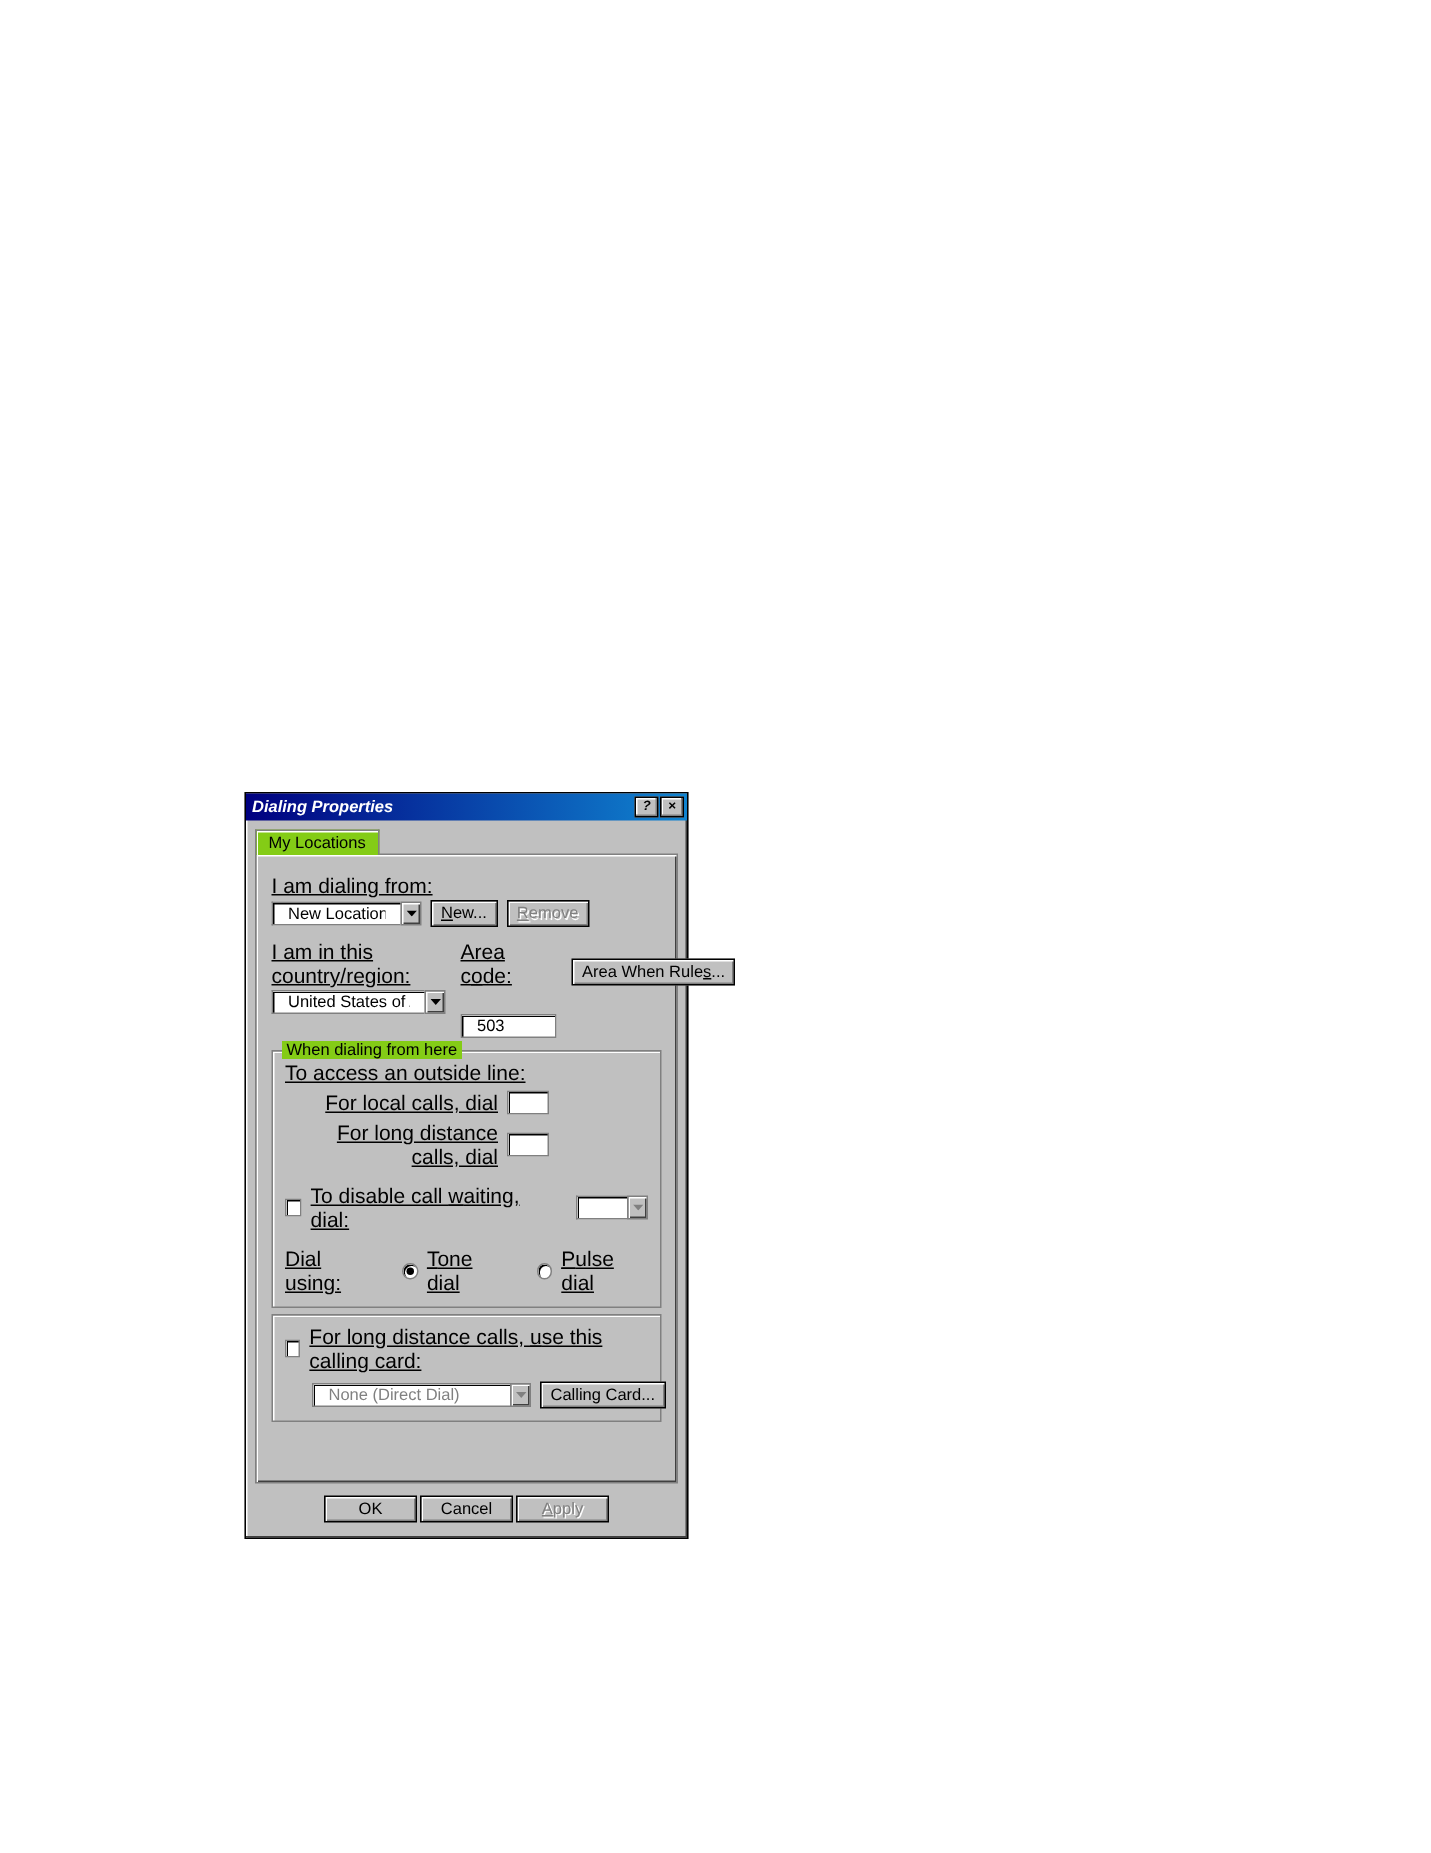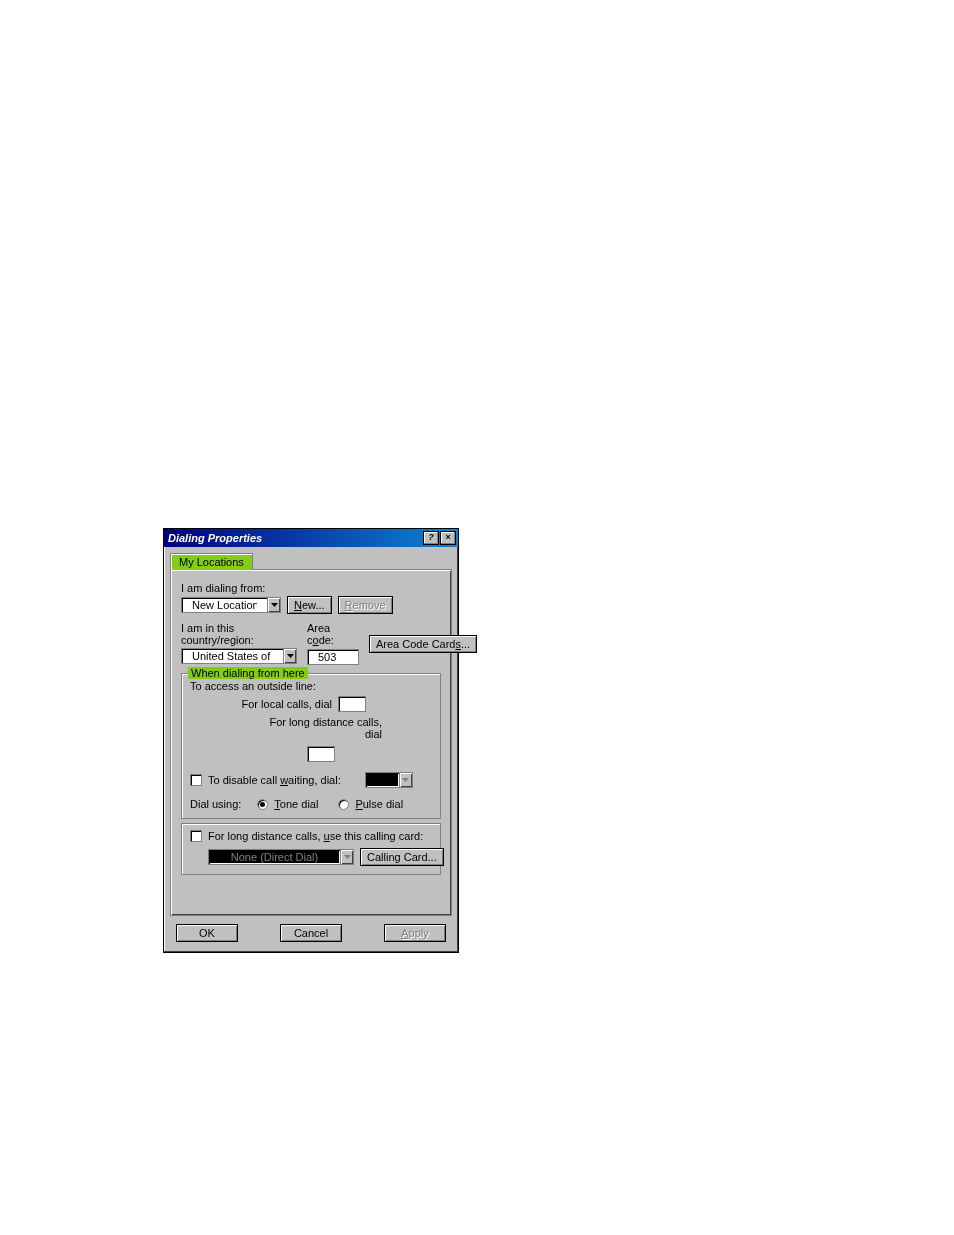--- a/index.html
+++ b/index.html
@@ -59,36 +59,35 @@
     font-size:11px;
   }
   .tab-panel {
     border: 1px solid #808080;
     box-shadow: inset 1px 1px 0 #ffffff, inset -1px -1px 0 #404040;
     padding: 10px 10px 40px 10px;
     margin-top: -1px;
     min-height: 270px;
   }
   .row { margin: 2px 0; }
-  .label { font-size:11px; }
+  .label { font-size:14px;text-decoration:underline; }
   .u { text-decoration: underline; }
   .sunken-input {
     background:#fff;
     border: 1px solid #808080;
     box-shadow: inset 1px 1px 0 #000, inset -1px -1px 0 #ffffff;
     height: 16px;
     padding: 0 10px;
     font-size:11px;
     font-family:inherit;
     box-sizing:border-box;
   }
   .sunken-input.disabled {
-    background:#000000;
+    background:#ffffff;
     color:#808080;
-    text-align:center;
   }
   .combo {
     display:inline-flex;
     vertical-align:middle;
   }
   .combo .sunken-input {
     border-right:none;
   }
   .combo-btn {
     width: 14px;
@@ -144,21 +143,21 @@
     position:relative;
     box-sizing:border-box;
   }
   .radio.checked::after{
     content:""; position:absolute; left:2px; top:2px;
     width:5px; height:5px; background:#000; border-radius:50%;
   }
   .flexline { display:flex; align-items:center; gap:6px; flex-wrap:nowrap;}
   .right-align { text-align:right; }
   .dialog-buttons {
-    display:flex; gap:14px; justify-content:space-between;
+    display:flex; gap:2px; justify-content:center;
     padding: 8px 6px 2px 6px;
   }
   .dialog-buttons .btn { min-width:62px; text-align:center;}
 </style>
 </head>
 <body>
 
 <div class="dialog">
 
   <div class="titlebar">
@@ -200,40 +199,40 @@
               <input class="sunken-input" style="width: 102px;" value="United States of America">
               <span class="combo-btn">
                 <svg width="7" height="4">
                     <path d="M0 0 L7 0 L3.5 4 Z" fill="#000"></path>
                   </svg>
               </span>
             </span>
           </div>
           <div>
             <div class="label"><span>Area c</span><span class="u">o</span><span>de:</span></div>
-            <input class="sunken-input" style="width: 52px; margin-top: 3px;" value="503">
+            <input class="sunken-input" style="width: 64px; margin-top: 18px;" value="503">
           </div>
           <div>
             <div style="height:13px;"></div>
-            <button class="btn"><span>Area Code Card</span><span class="u">s</span><span>...</span></button>
+            <button class="btn"><span>Area When Rule</span><span class="u">s</span><span>...</span></button>
           </div>
         </div>
       </div>
 
       <div class="group-box">
         <span class="legend">When dialing from here</span>
 
         <div class="label">To access an outside line:</div>
 
         <div class="flexline" style="margin-top:4px; padding-left:20px;">
           <span class="label right-align" style="width:122px;">For local calls, dial</span>
           <input class="sunken-input" style="width: 28px;" value="">
         </div>
 
-        <div class="flexline" style="margin-top:4px; padding-left:20px;flex-direction:column;">
+        <div class="flexline" style="margin-top:4px; padding-left:20px;">
           <span class="label right-align" style="width:122px;">For long distance calls, dial</span>
           <input class="sunken-input" style="width: 28px;" value="">
         </div>
 
         <div class="flexline" style="margin-top:10px;">
           <span class="checkbox"></span>
           <span class="label"><span>To disable call </span><span class="u">w</span><span>aiting, dial:</span></span>
           <span style="flex:0 0 12px;"></span>
           <span class="combo">
             <input class="sunken-input disabled" style="width: 34px;" disabled="" value="">

